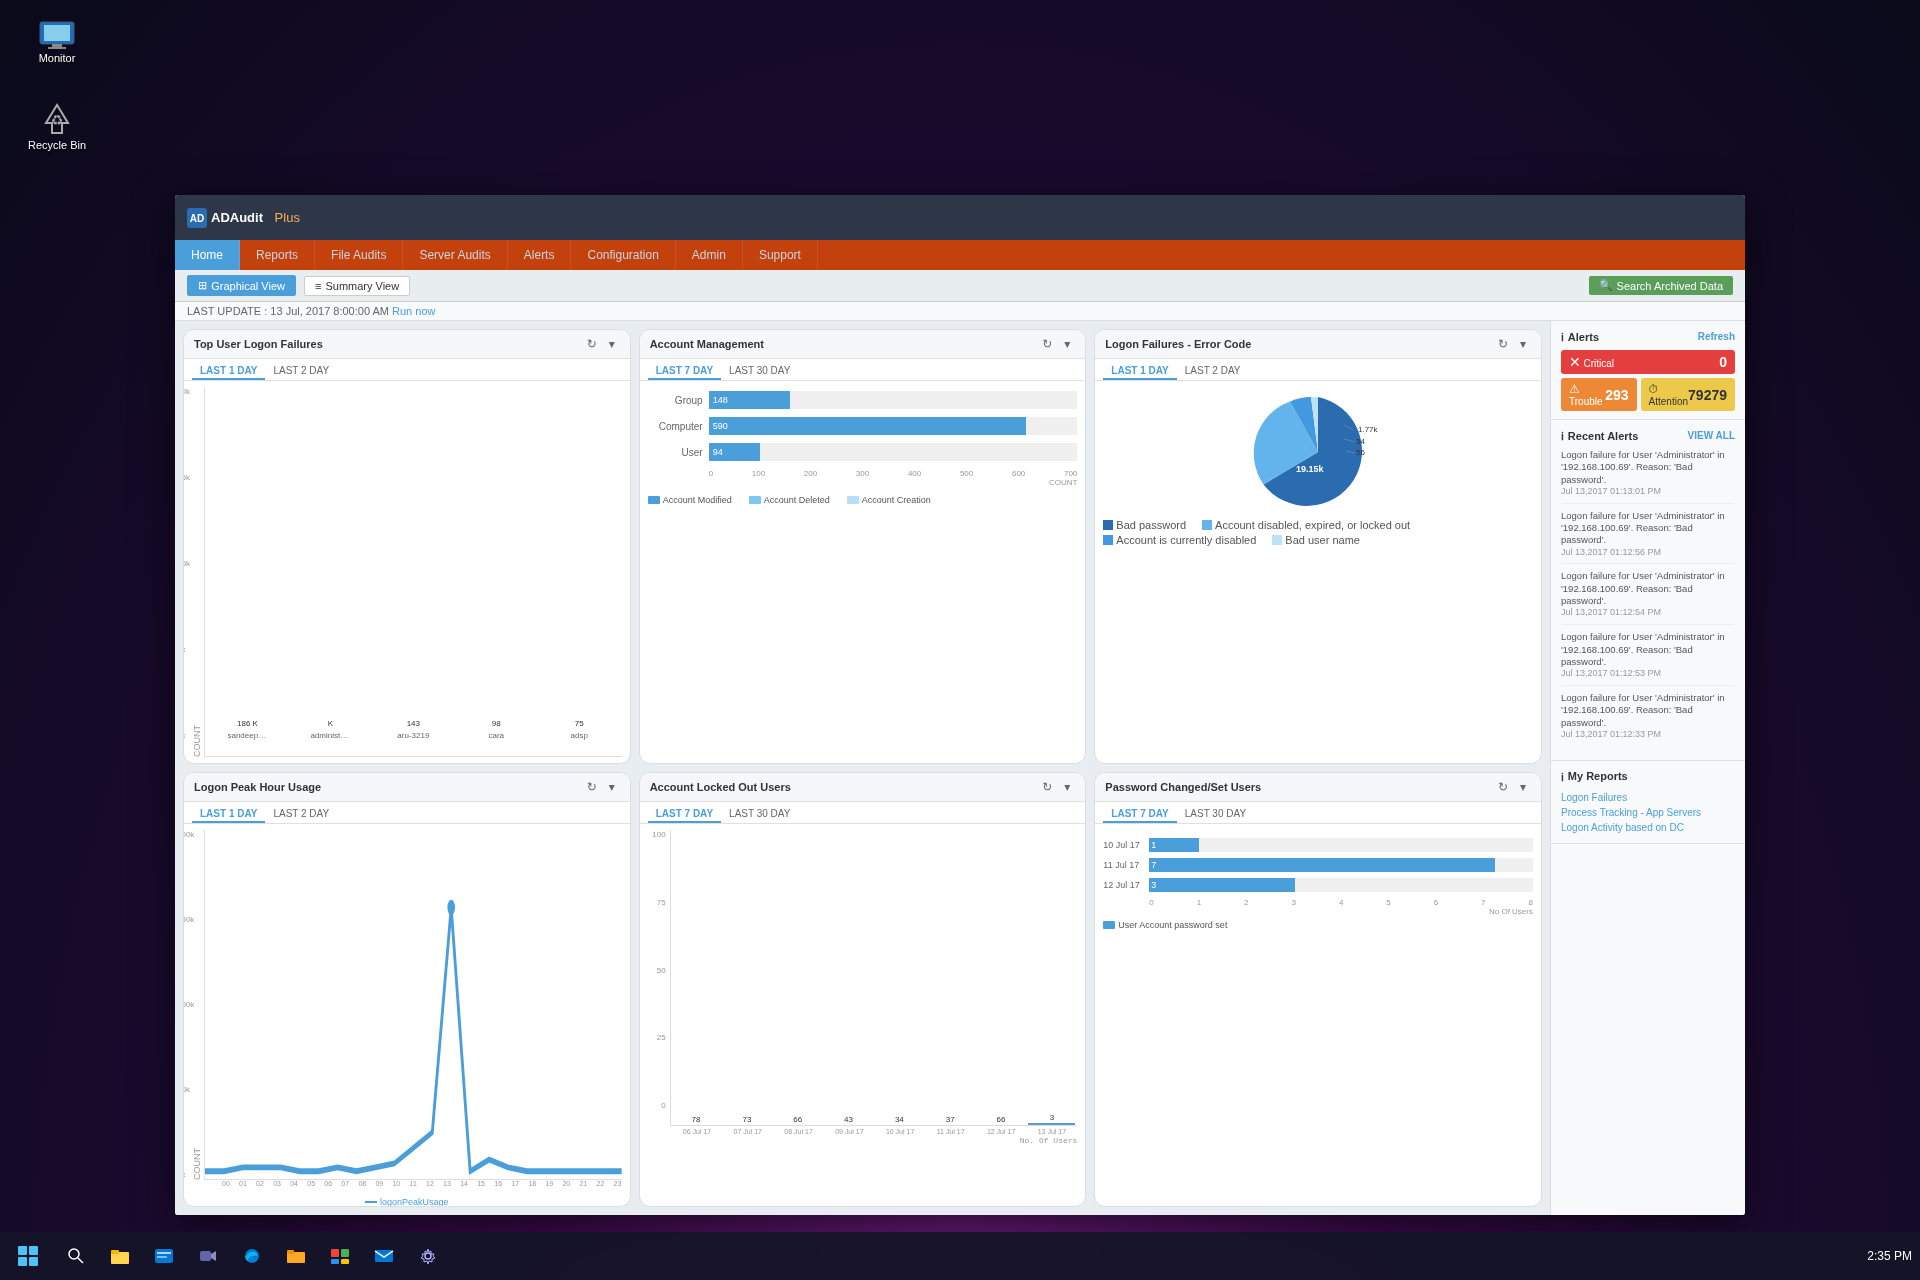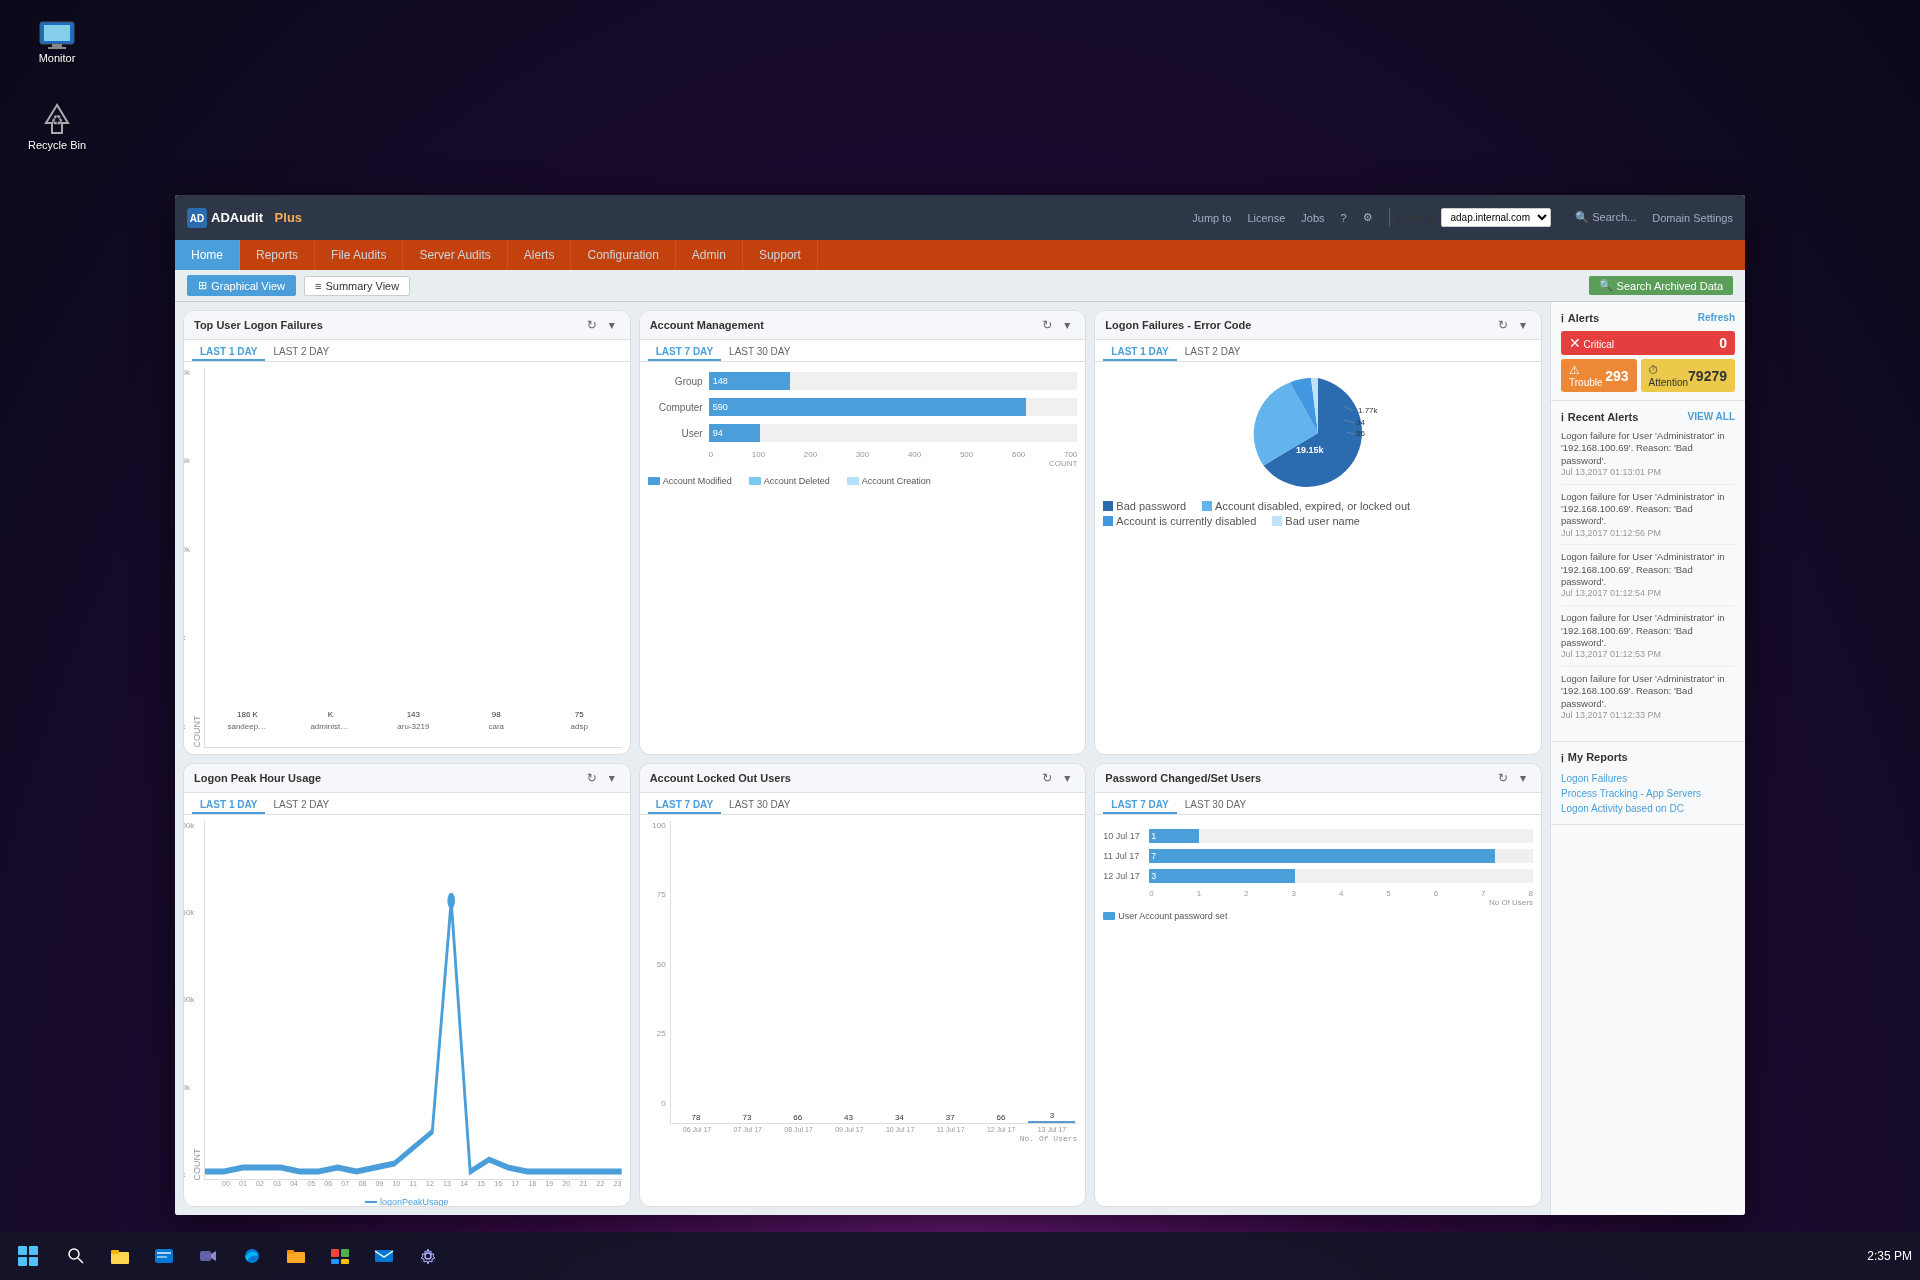--- a/index.html
+++ b/index.html
@@ -119,21 +119,21 @@
       display: flex;
       align-items: center;
       gap: 8px;
     }
     .app-logo {
       display: flex;
       align-items: center;
       gap: 4px;
     }
     .logo-text { font-size: 13px; font-weight: bold; color: white; }
-    .logo-plus { color: #f6ad55; font-weight: bold; padding-left: 8px; }
+    .logo-plus { color: #f6ad55; font-weight: normal; padding-left: 8px; }
     .app-title-right {
       display: flex;
       align-items: center;
       gap: 16px;
       font-size: 11px;
     }
     .title-link { color: #a0aec0; cursor: pointer; }
 
     
     .app-navbar {
@@ -466,35 +466,20 @@
   <div class="app-titlebar">
     <div class="app-title-left">
       <div class="app-logo">
         <svg width="20" height="20" viewBox="0 0 20 20">
           <rect width="20" height="20" rx="3" fill="#2b6cb0"></rect>
           <text x="10" y="14" text-anchor="middle" font-size="10" fill="white" font-weight="bold">AD</text>
         </svg>
         <span class="logo-text">ADAudit <span class="logo-plus">Plus</span></span>
       </div>
     </div>
-    <div class="app-title-right">
-      <span class="title-link">Jump to</span>
-      <span class="title-link">License</span>
-      <span class="title-link">Jobs</span>
-      <span class="title-link">?</span>
-      <span class="title-link">⚙</span>
-      <div class="domain-selector">
-        <span>Domain</span>
-        <select class="domain-select">
-          <option>adap.internal.com</option>
-        </select>
-      </div>
-      <span class="title-link">🔍 <span>Search...</span></span>
-      <span class="title-link">Domain Settings</span>
-    </div>
   </div>
 
   <div class="app-navbar">
     <div class="nav-item active">Home</div>
     <div class="nav-item">Reports</div>
     <div class="nav-item">File Audits</div>
     <div class="nav-item">Server Audits</div>
     <div class="nav-item">Alerts</div>
     <div class="nav-item">Configuration</div>
     <div class="nav-item">Admin</div>
@@ -509,20 +494,24 @@
     <div class="view-tab">
       <span>≡</span>
       <span>Summary View</span>
     </div>
     <button class="search-archived-btn">
       <span>🔍</span>
       <span>Search Archived Data</span>
     </button>
   </div>
 
+  <div class="update-bar">
+    <span>LAST UPDATE : 13 Jul, 2017 8:00:00 AM</span>
+    <a>Run now</a>
+  </div>
 
   <div class="app-content">
 
     <div class="dashboard-area">
 
       <div class="panel">
         <div class="panel-header">
           <span class="panel-title">Top User Logon Failures</span>
           <div class="panel-controls">
             <span class="panel-btn">↻</span>

